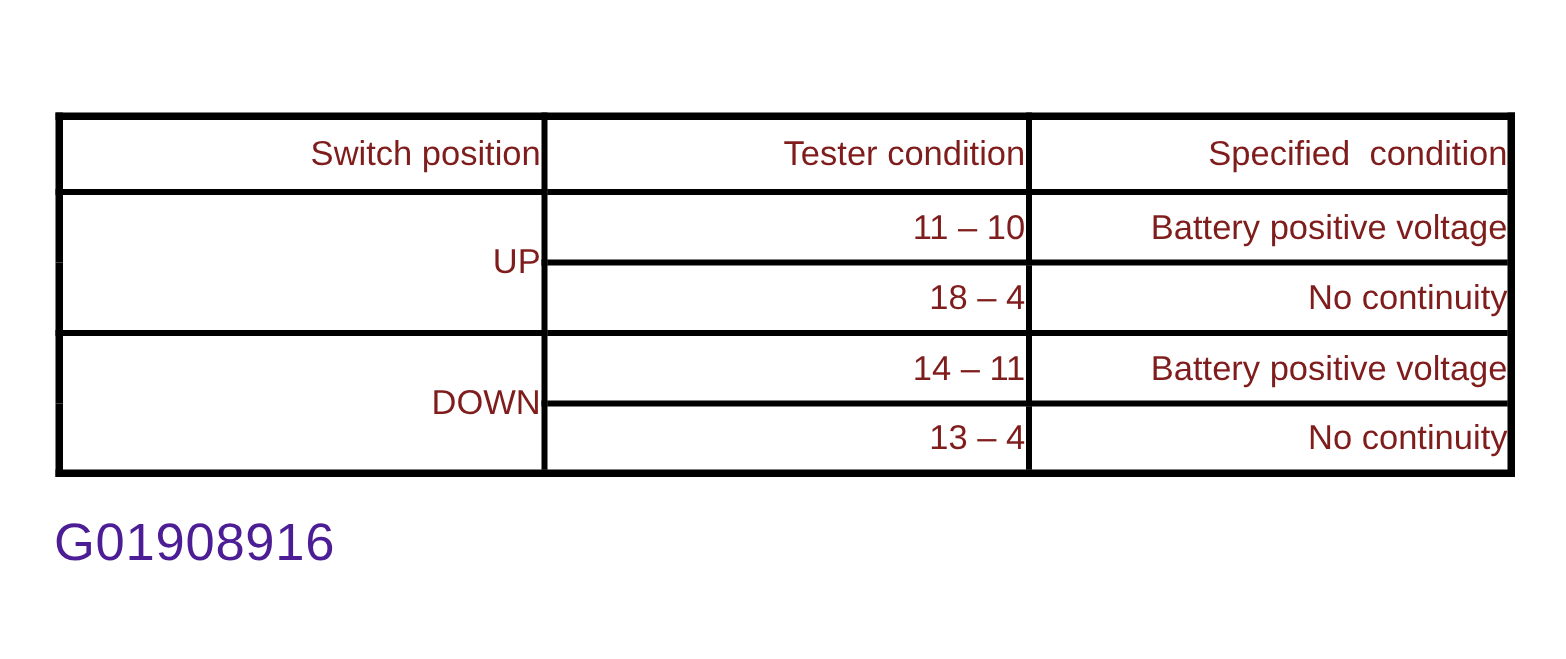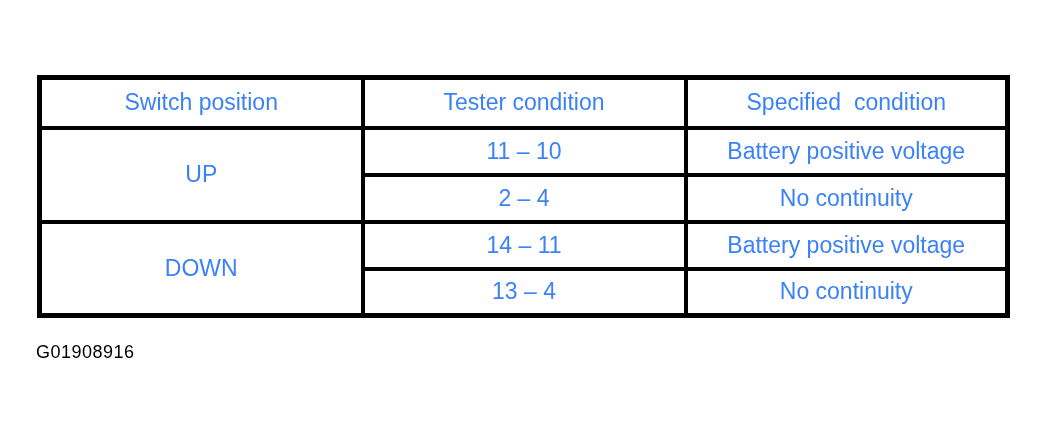--- a/index.html
+++ b/index.html
@@ -21,43 +21,43 @@
     left: 37px;
     top: 75px;
     width: 968px;
     border-collapse: collapse;
     table-layout: fixed;
     border: 5px solid #000000;
   }
   .doc-table th,
   .doc-table td {
     border: 4px solid #000000;
-    text-align: center;
+    text-align: right;
     vertical-align: middle;
     font-size: 23px;
     font-weight: 400;
     padding: 0;
     white-space: pre;
-    color: #3b82f6;
+    color: #7f1d1d;
   }
   .doc-table th {
     font-weight: 400;
   }
   .doc-table tr.header-row { height: 50px; }
   .doc-table tr.body-row   { height: 47px; }
   
   .doc-table tr.sub-row td { border-top-width: 3px; }
   .figure-id {
     position: absolute;
     left: 36px;
     top: 342px;
-    font-size: 18px;
+    font-size: 35px;
     font-weight: 400;
     letter-spacing: 0.5px;
-    color: #000000;
+    color: #4c1d95;
   }
 </style>
 </head>
 <body>
 
 <div class="page">
 
   <table class="doc-table">
     <colgroup>
       <col style="width: 323px">
@@ -71,21 +71,21 @@
         <th>Specified  condition</th>
       </tr>
 
       <tr class="body-row">
         <td rowspan="2">UP</td>
         <td>11 – 10</td>
         <td>Battery positive voltage</td>
       </tr>
 
       <tr class="body-row sub-row">
-        <td>2 – 4</td>
+        <td>18 – 4</td>
         <td>No continuity</td>
       </tr>
 
       <tr class="body-row">
         <td rowspan="2">DOWN</td>
         <td>14 – 11</td>
         <td>Battery positive voltage</td>
       </tr>
 
       <tr class="body-row sub-row">

